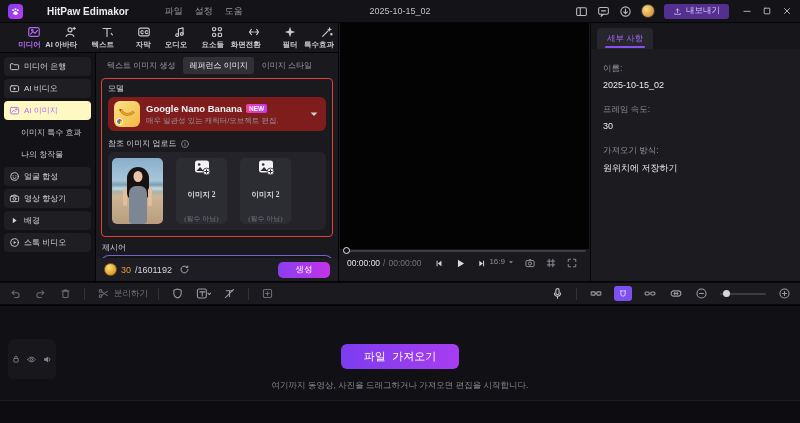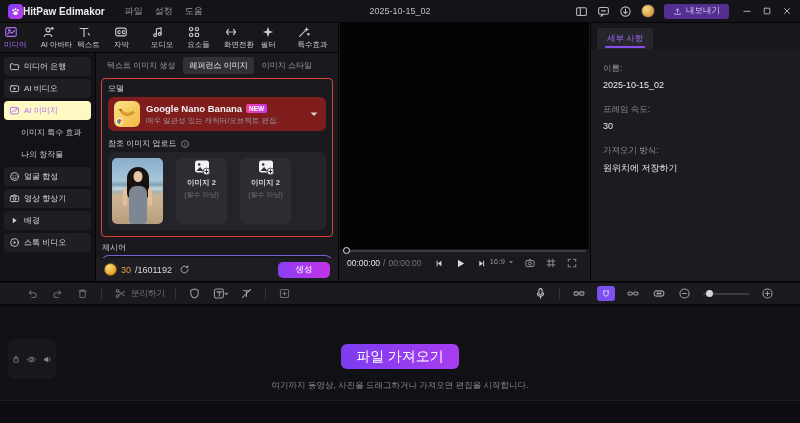--- a/index.html
+++ b/index.html
@@ -4,39 +4,39 @@
 <style>
   * { margin:0; padding:0; box-sizing:border-box; }
   html,body { width:800px; height:423px; overflow:hidden; background:#050507;
     font-family:"Liberation Sans","DejaVu Sans",sans-serif; }
   .stage { position:relative; width:800px; height:423px; background:#050507; color:#cfcfd4; }
   svg { display:block; }
   .ic { stroke:currentColor; fill:none; stroke-width:1.3; stroke-linecap:round; stroke-linejoin:round; }
 
   
   .titlebar { position:absolute; top:0; left:0; width:800px; height:22px; background:#141418;
-    display:flex; align-items:center; padding:0 8px; gap:0; }
+    display:flex; align-items:center; padding:0 8px; gap:24px; }
   .logo { width:15px; height:15px; border-radius:4px; background:linear-gradient(135deg,#7b3ff0,#c13bf0);
     display:flex; align-items:center; justify-content:center; flex:0 0 auto; }
   .appname { font-size:10px; font-weight:bold; color:#ececf0; white-space:nowrap; }
-  .menus { display:flex; gap:12px; font-size:9px; color:#9a9aa2; margin-left:20px; }
+  .menus { display:flex; gap:12px; font-size:9px; color:#9a9aa2; margin-left:12px; }
   .menus span { cursor:default; }
   .proj-title { position:absolute; left:50%; transform:translateX(-50%); font-size:9px; color:#c0c0c6; }
   .tb-right { margin-left:auto; display:flex; align-items:center; gap:9px; color:#b9b9c0; }
   .avatar { width:14px; height:14px; border-radius:50%;
     background:radial-gradient(circle at 35% 35%,#f6d98c,#d99b3c 70%,#9a6a22); border:1px solid #3a3a40; }
   .export-btn { height:15px; padding:0 9px; border-radius:3px; background:#53308f;
     color:#d9cbf7; font-size:8.5px; display:flex; align-items:center; gap:4px; }
   .winctl { display:flex; align-items:center; gap:10px; margin-left:4px; color:#d0d0d5; }
 
   
   .ribbon { position:absolute; top:23px; left:0; width:338px; height:29px; background:#18181c;
     display:flex; align-items:center; padding:0 4px; }
-  .rb-item { width:37px; display:flex; flex-direction:column; align-items:flex-start; gap:1px;
-    font-size:7.5px; color:#c9c9cf; cursor:pointer; }
+  .rb-item { width:37px; display:flex; flex-direction:column; align-items:flex-end; gap:1px;
+    font-size:7.5px; color:#c9c9cf; cursor:pointer;font-weight:bold; }
   .rb-item.active { color:#af6bf5; }
 
   
   .sidebar { position:absolute; top:53px; left:0; width:95px; height:228px; background:#131317; padding:4px 4px; }
   .sb-item { height:19px; margin-bottom:3px; border-radius:4px; background:#1e1e23; display:flex;
     align-items:center; gap:4px; padding:0 5px; font-size:8px; color:#d5d5da; cursor:pointer; white-space:nowrap; }
   .sb-item svg { flex:0 0 auto; }
   .sb-item.sel { background:#fef9c3; color:#b06cf5; }
   .sb-sub { background:transparent; padding-left:17px; color:#cscsd0; color:#c8c8ce; }
   .sb-sub.on { color:#b06cf5; }
@@ -54,21 +54,21 @@
   .gdot { position:absolute; left:2px; bottom:2px; width:7px; height:7px; border-radius:50%;
     background:conic-gradient(#ea4335 0 25%,#fbbc05 25% 50%,#34a853 50% 75%,#4285f4 75% 100%); border:1px solid #fff; }
   .model-info { flex:1; min-width:0; }
   .model-name-row { display:flex; align-items:center; gap:4px; }
   .model-name { font-size:9.5px; font-weight:bold; color:#f2f2f5; white-space:nowrap; }
   .new-badge { font-size:6.5px; font-weight:bold; color:#fff; padding:1px 3px; border-radius:2px;
     background:linear-gradient(90deg,#ef3f9f,#c13bf0); }
   .model-desc { font-size:7.5px; color:#96969e; margin-top:2px; white-space:nowrap; }
   .upload-box { background:#232329; border-radius:6px; padding:6px 4px; display:flex; gap:13px; justify-content:flex-start; }
   .slot { width:51px; height:66px; border-radius:5px; cursor:pointer; }
-  .slot-empty { background:#2c2c33; display:flex; flex-direction:column; align-items:center; justify-content:flex-start; gap:2px; }
+  .slot-empty { background:#2c2c33; display:flex; flex-direction:column; align-items:center; justify-content:space-between; gap:2px;font-family:Liberation Serif, serif; }
   .slot-label { font-size:7.5px; font-weight:bold; color:#dadade; }
   .slot-note { font-size:7px; color:#74747c; }
   .prompt-label { font-size:8px; color:#d2d2d7; margin:5px 6px 2px 6px; }
   .prompt-box { margin:0 5px; height:16px; border:1px solid #7a5fd0; border-bottom:none;
     border-radius:8px 8px 0 0; background:#141418; }
   .credits-bar { position:absolute; bottom:0; left:0; right:0; height:23px; background:#1d1d23;
     display:flex; align-items:center; padding:0 8px; gap:4px; }
   .coin { width:13px; height:13px; border-radius:50%;
     background:radial-gradient(circle at 35% 30%,#f9dd7e,#e9ab34 60%,#b77a1c); border:1px solid #8a5c14; }
   .cr-used { font-size:9px; color:#e89b3f; }
@@ -99,38 +99,38 @@
   .dt-tab { background:#26262c; border-radius:4px 4px 0 0; padding:5px 10px 4px 10px; font-size:8.5px;
     color:#a06af5; position:relative; cursor:pointer; }
   .dt-tab::after { content:""; position:absolute; left:8px; right:8px; bottom:1px; height:2px;
     background:#8a4ef0; border-radius:1px; }
   .dt-body { padding:14px 12px; }
   .dt-label { font-size:8.5px; color:#8c8c94; margin-bottom:5px; }
   .dt-value { font-size:9px; color:#eaeaee; margin-bottom:14px; }
 
   
   .toolbar { position:absolute; top:282px; left:0; width:800px; height:23px; background:#1a1a1f;
-    border-top:1px solid #09090b; border-bottom:1px solid #09090b; display:flex; align-items:center; padding:0 20px;font-family:Liberation Mono, monospace; }
+    border-top:1px solid #09090b; border-bottom:1px solid #09090b; display:flex; align-items:center; padding:0 3px;font-family:Liberation Mono, monospace; }
   .t-ic { color:#9c9ca4; margin:0 6px; cursor:pointer; }
   .t-ic.dim { color:#6b6b73; }
   .t-sep { width:1px; height:12px; background:#323238; margin:0 6px; }
   .split-label { font-size:8.5px; color:#74747c; margin-left:-2px; margin-right:4px; cursor:pointer; }
   .magnet-btn { width:18px; height:15px; border-radius:3px; background:#7c4ff0; color:#f0eaff;
     display:flex; align-items:center; justify-content:center; margin:0 5px; cursor:pointer; }
   .zoom-slider { width:46px; height:2px; background:#3c3c43; border-radius:1px; position:relative; margin:0 6px; }
   .zs-knob { position:absolute; top:-2.5px; left:3px; width:7px; height:7px; border-radius:50%; background:#d5d5da; }
 
   
   .timeline { position:absolute; top:306px; left:0; width:800px; height:117px; background:#101015; }
   .tl-bottom { position:absolute; left:0; right:0; bottom:0; height:23px; background:#0d0d11; border-top:1px solid #1d1d22; }
   .trackhead { position:absolute; left:8px; top:33px; width:48px; height:40px; background:#17171c;
     border-radius:6px; display:flex; align-items:center; justify-content:center; gap:5px; color:#86868e; }
   .tl-center { position:absolute; left:0; right:0; top:38px; display:flex; flex-direction:column; align-items:center; }
   .import-btn { width:118px; height:25px; border:none; border-radius:6px; cursor:pointer;
-    background:linear-gradient(90deg,#7d3cf0,#a83df0); color:#fff; font-size:14px; font-family:Liberation Serif, serif; }
+    background:linear-gradient(90deg,#7d3cf0,#a83df0); color:#fff; font-size:11px; font-family:Liberation Mono, monospace; }
   .drop-hint { margin-top:11px; font-size:8.5px; color:#85858d; }
 
   
   .photo { position:relative; overflow:hidden;
     background:linear-gradient(180deg,#89aecb 0%,#a7c6da 34%,#7fa3b4 40%,#8fb0bd 46%,#cdb694 58%,#b89d7c 100%); }
   .photo .wave { position:absolute; left:0; right:0; top:44%; height:3px; background:rgba(255,255,255,.55); filter:blur(1px); }
   .photo .hair { position:absolute; left:50%; top:9px; transform:translateX(-50%); width:22px; height:34px;
     border-radius:11px 11px 8px 8px; background:#17120f; }
   .photo .face { position:absolute; left:50%; top:13px; transform:translateX(-50%); width:9px; height:11px;
     border-radius:50%; background:#e8c4a8; }

